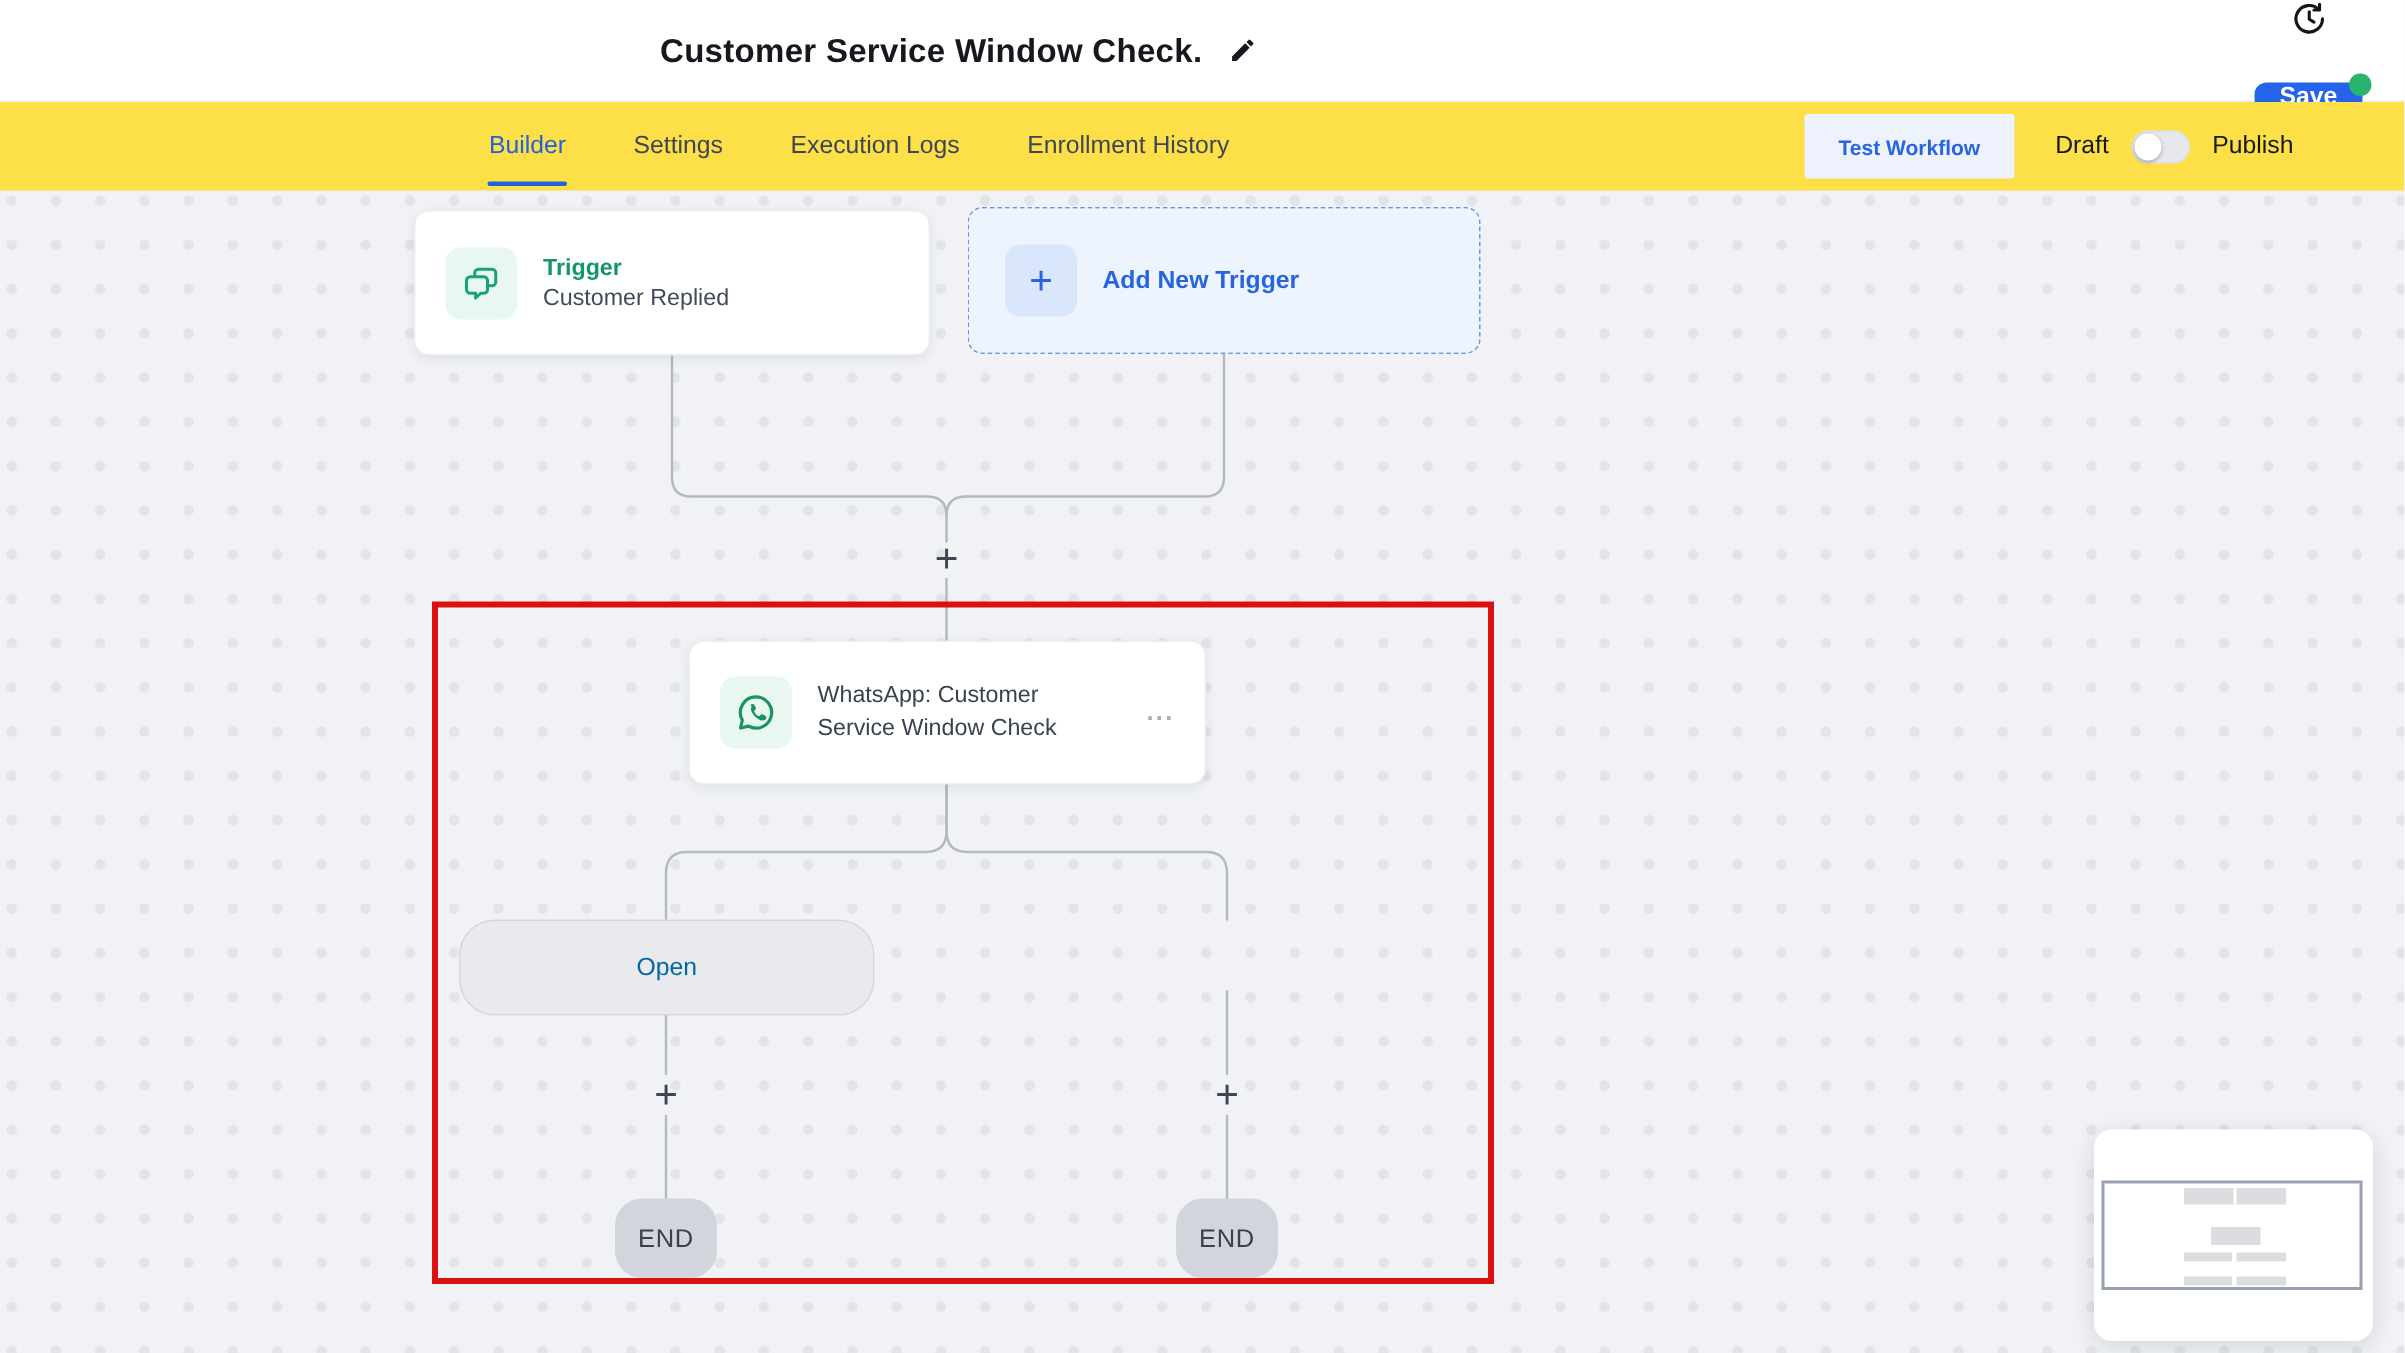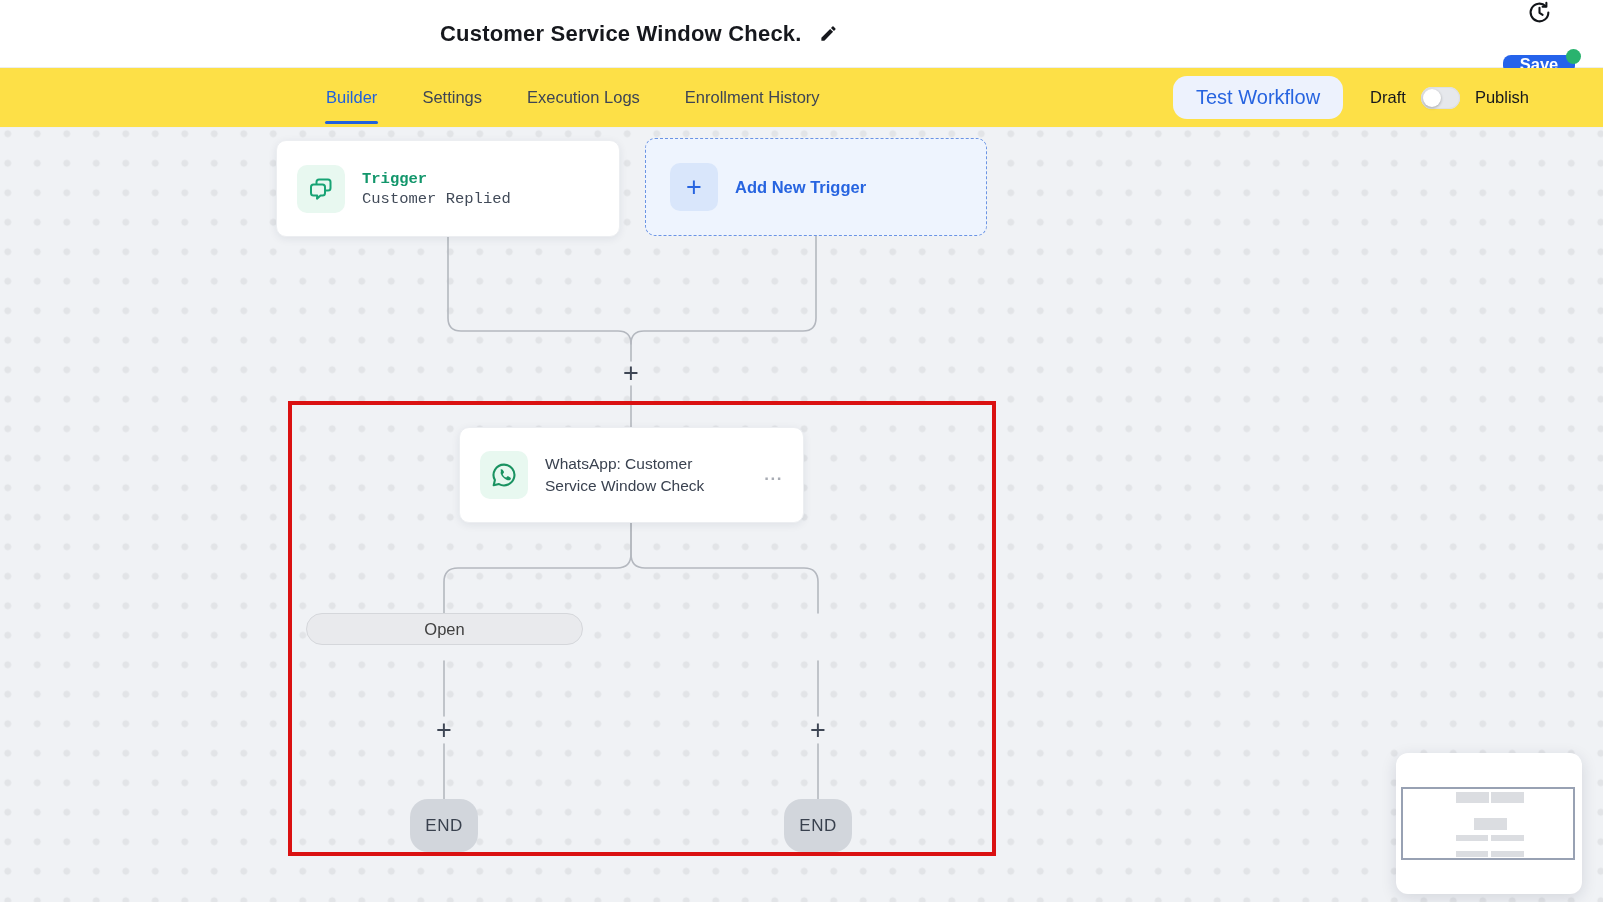--- a/index.html
+++ b/index.html
@@ -17,22 +17,22 @@
     background:#2563eb; color:#fff; font-family:inherit; font-size:16.5px; font-weight:700; cursor:pointer; }
   .save-dot { position:absolute; top:-6px; right:-6px; width:15px; height:15px; border-radius:50%; background:#29b36e; }
 
   
   .tabbar { position:relative; height:60px; background:#fde047; border-bottom:1px solid #eef0f2; }
   .tabs { position:absolute; left:326px; top:0; height:100%; display:flex; gap:45px; }
   .tab { position:relative; height:100%; display:flex; align-items:center; font-size:16.5px; color:#3e4554; cursor:pointer; }
   .tab.active { color:#2061dd; font-weight:500; }
   .tab.active::after { content:""; position:absolute; left:-1px; right:-1px; bottom:3px; height:3px; background:#2061dd; border-radius:2px; }
   .nav-right { position:absolute; right:74px; top:0; height:100%; display:flex; align-items:center; gap:15px; }
-  .test-workflow-btn { height:43px; padding:0 23px; border:none; border-radius:14px; background:#edf2fd;
-    color:#2764e0; font-family:inherit; font-size:20px; font-weight:400; cursor:pointer; margin-right:12px; }
+  .test-workflow-btn { height:43px; padding:0 23px; border:none; border-radius:2px; background:#edf2fd;
+    color:#2764e0; font-family:inherit; font-size:14px; font-weight:700; cursor:pointer; margin-right:12px; }
   .toggle-label { font-size:16.5px; color:#16181d; }
   .toggle { position:relative; width:39px; height:22px; border-radius:11px; background:#e6e8ec; cursor:pointer;
     box-shadow: inset 0 0 0 1px #dddfe4; }
   .toggle-knob { position:absolute; left:2px; top:2px; width:18px; height:18px; border-radius:50%;
     background:#fff; box-shadow:0 1px 3px rgba(0,0,0,.3); }
 
   
   .canvas { position:relative; height:774px; background-color:#f0f2f5;
     background-image:radial-gradient(circle, #e2e4e7 3.2px, rgba(226,228,231,0) 3.8px);
     background-size:29.5px 29.5px; background-position:-7px -9px; }
@@ -44,35 +44,35 @@
   .node-card { position:absolute; background:#fff; border:1px solid #eceef1; border-radius:10px;
     box-shadow:0 2px 8px rgba(25,35,60,.08); display:flex; align-items:center; gap:17px; padding:0 20px; cursor:pointer; }
   .icon-tile { flex:0 0 48px; width:48px; height:48px; border-radius:10px; display:flex; align-items:center; justify-content:center; }
   .tile-mint { background:#e8f8f0; }
   .tile-blue { background:#d9e6fb; }
   .node-text { display:flex; flex-direction:column; gap:2px; }
   .node-title-green { font-size:15.5px; font-weight:700; color:#12966b; }
   .node-sub { font-size:15.5px; color:#424b59; }
   .node-title-dark { font-size:15.5px; color:#3a4250; line-height:1.45; width:228px; }
 
-  .trigger-card { left:276px; top:12px; width:344px; height:97px;font-family:Liberation Mono, monospace; }
+  .trigger-card { left:276px; top:12px; width:344px; height:97px; }
   .whatsapp-card { left:459px; top:299px; width:345px; height:96px; }
   .more-menu { margin-left:auto; color:#a8acb4; font-size:17px; font-weight:700; letter-spacing:1.5px; cursor:pointer; }
 
   .add-trigger { position:absolute; left:645px; top:10px; width:342px; height:98px;
     background:#eef4fe; border:1.5px dashed #6b94e4; border-radius:10px;
     display:flex; align-items:center; gap:17px; padding:0 24px; cursor:pointer; }
   .add-plus { font-size:27px; font-weight:400; color:#2764e0; line-height:1; }
   .add-label { font-size:16.5px; font-weight:700; color:#2764e0; }
 
   .plus-mark { position:absolute; transform:translate(-50%,-50%); font-size:27px; font-weight:400;
     color:#3e4654; line-height:1; cursor:pointer; }
 
-  .branch-pill { position:absolute; height:32px; background:#e9eaed; border:1px solid #d5d7db; border-radius:24px;
-    display:flex; align-items:center; justify-content:center; font-size:16.5px; color:#404040; cursor:pointer; }
+  .branch-pill { position:absolute; height:64px; background:#e9eaed; border:1px solid #d5d7db; border-radius:24px;
+    display:flex; align-items:center; justify-content:center; font-size:16.5px; color:#0369a1; cursor:pointer; }
   .pill-open { left:306px; top:485px; width:277px; }
   .pill-closed { left:681px; top:485px; width:276px; }
 
   .end-pill { position:absolute; width:68px; height:53px; background:#d2d6dc; border-radius:18px;
     display:flex; align-items:center; justify-content:center; font-size:17px; color:#39414e; letter-spacing:.5px; }
   .end-left { left:410px; top:671px; }
   .end-right { left:784px; top:671px; }
 
   
   .minimap { position:absolute; left:1396px; top:625px; width:186px; height:141px; background:#fff;

